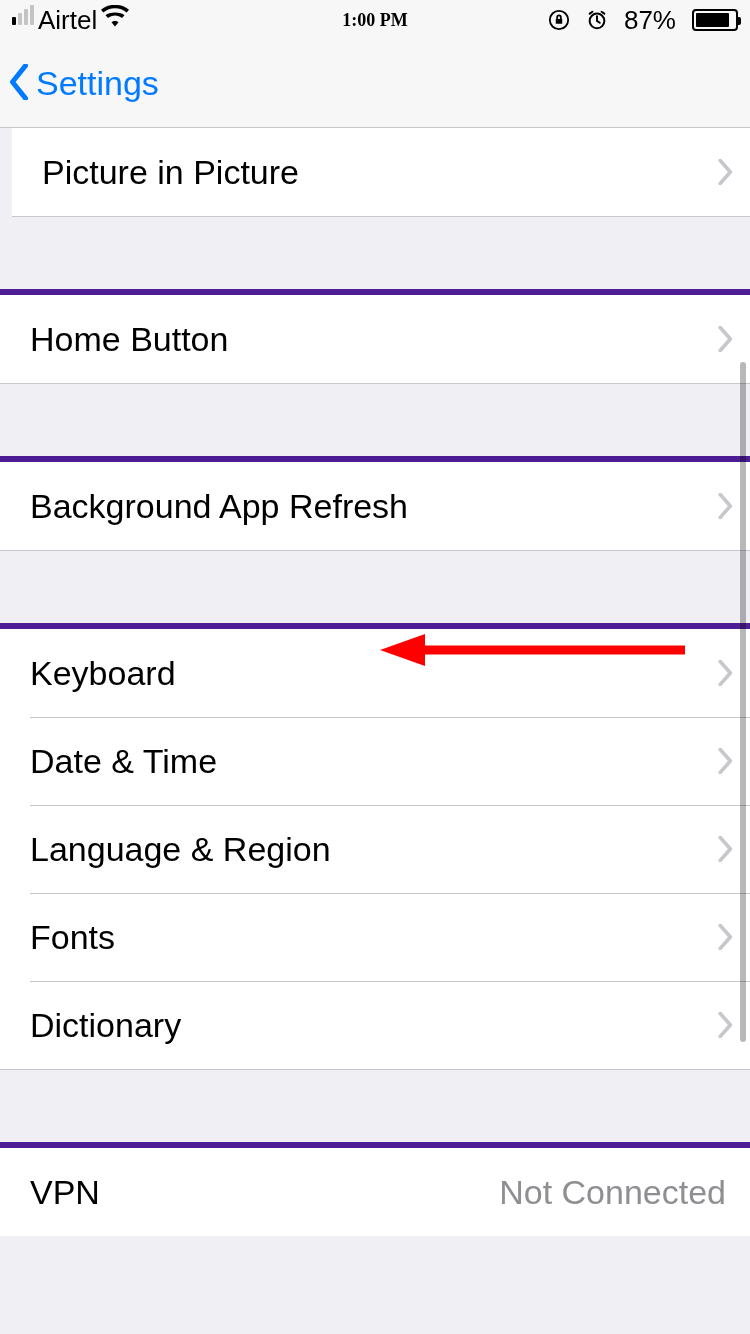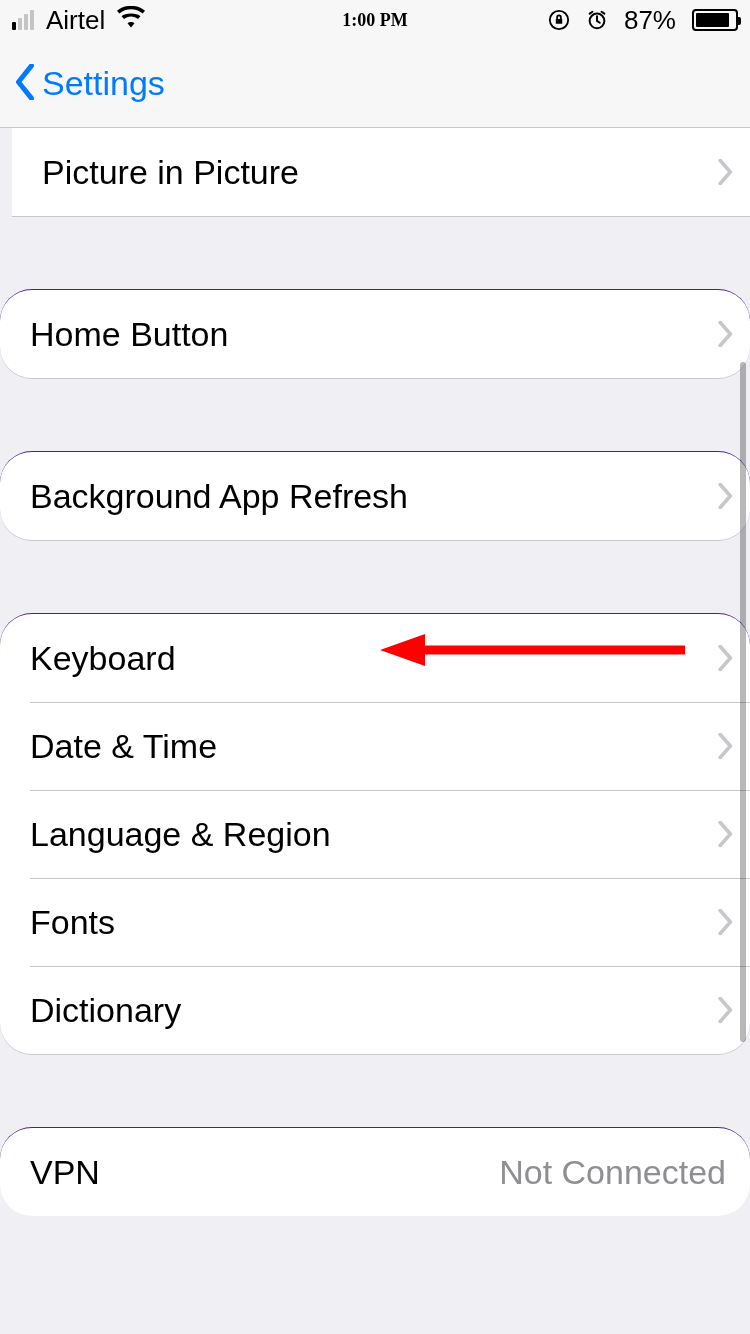--- a/index.html
+++ b/index.html
@@ -20,22 +20,21 @@
       height: 40px;
       display: flex;
       align-items: center;
       padding: 0 12px;
       background: #f7f7f7;
       font-size: 24px;
       font-weight: 500;
     }
     .status-left {
       display: flex;
-      align-items: center;
-      gap: 12px;
+      gap: 4px;
       flex: 1;
     }
     .signal-bars {
       display: flex;
       align-items: flex-end;
       gap: 2px;
       height: 20px;
     }
     .signal-bar {
       width: 4px;
@@ -93,21 +92,21 @@
       border-bottom: 1px solid #c8c7cc;
       display: flex;
       align-items: center;
       position: relative;
     }
     .back-button {
       display: flex;
       align-items: center;
       color: #007aff;
       cursor: pointer;
-      padding-left: 14px;
+      padding-left: 8px;
       gap: 6px;
     }
     .back-chevron svg { width: 22px; height: 36px; }
     .back-label {
       font-size: 34px;
       font-weight: 400;
     }
     .nav-title {
       position: absolute;
       left: 50%;
@@ -115,21 +114,21 @@
       font-size: 34px;
       font-weight: 600;
     }
     .content {
       height: calc(1334px - 40px - 88px);
       overflow: hidden;
       position: relative;
     }
     .group { background: #fff; }
     .group.first { border-bottom: 1px solid #c8c7cc; margin-left: 12px; }
-    .group:not(.first) { border-top: 1px solid #4c1d95; border-bottom: 1px solid #c8c7cc; border-radius: 32px; }
+    .group:not(.first) { border-top: 6px solid #4c1d95; border-bottom: 1px solid #c8c7cc; }
     .spacer { height: 72px; }
     .row {
       height: 88px;
       display: flex;
       align-items: center;
       padding-left: 30px;
       padding-right: 16px;
       cursor: pointer;
       position: relative;
     }

